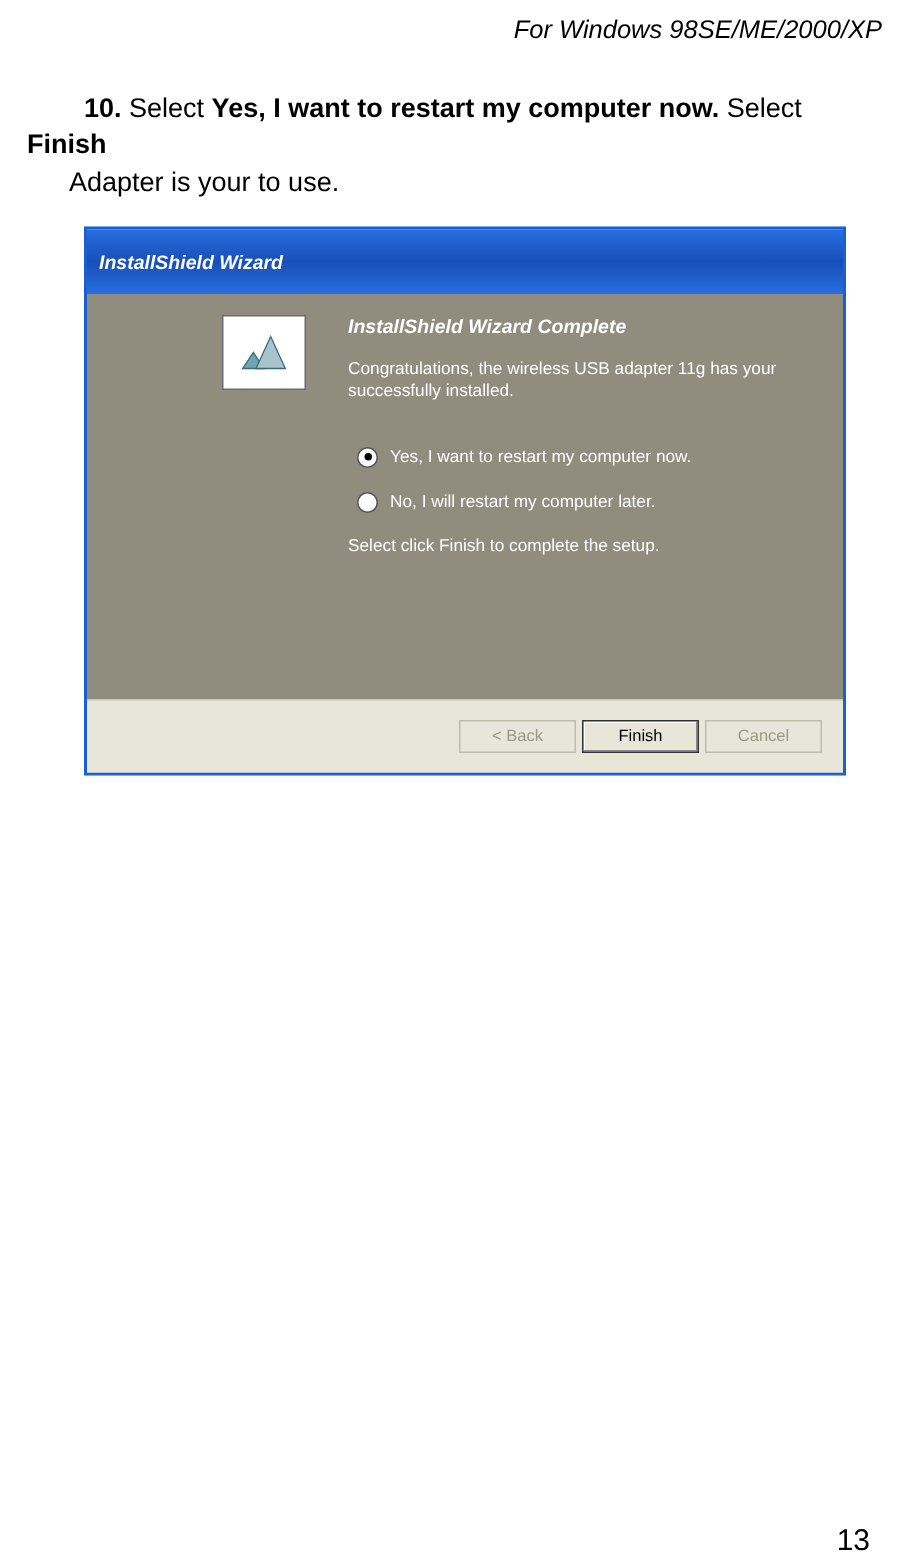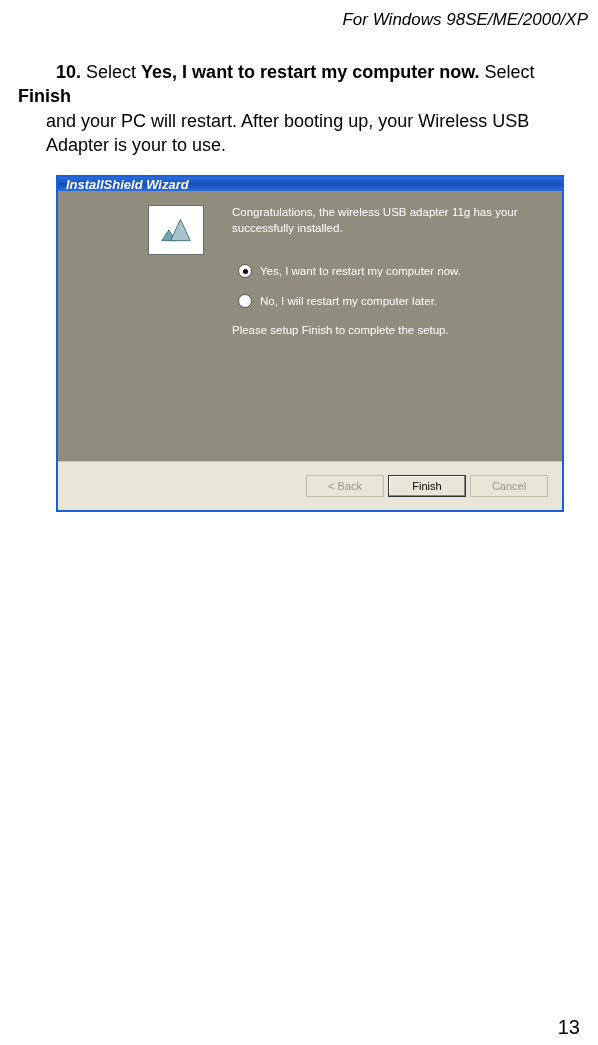--- a/index.html
+++ b/index.html
@@ -45,21 +45,21 @@
   }
   
   .dialog {
     width: 504px;
     margin-left: 38px;
     border: 2px solid #1a5fd6;
     background: #e7e6d8;
     font-family: Tahoma, Arial, sans-serif;
   }
   .titlebar {
-    height: 14px;
+    height: 43px;
     background: linear-gradient(to bottom, #2a6ee0 0%, #174fb8 50%, #2a6ee0 100%);
     color: #fff;
     font-size: 13px;
     font-weight: bold;
     display: flex;
     align-items: center;
     padding-left: 8px;
     font-style: italic;
   }
   .content-row {
@@ -179,50 +179,50 @@
 </style>
 </head>
 <body>
 
 <div class="page">
   <div class="header-right">For Windows 98SE/ME/2000/XP</div>
 
   <div class="instruction">
     <span class="step-no">10.</span>
     <span>Select </span><span class="bold">Yes, I want to restart my computer now.</span><span> Select </span><span class="bold">Finish</span>
-    <span class="indent">and your PC will restart. After booting up, your Wireless USB</span>
     <span class="indent">Adapter is your to use.</span>
   </div>
 
   <div class="dialog">
     <div class="titlebar">
       <span>InstallShield Wizard</span>
     </div>
     <div class="content-row">
       <div class="left-panel">
         <div class="logo-box">
           <svg viewBox="0 0 40 36">
             <polygon points="4,30 20,30 12,18" fill="#6fa5b3" stroke="#3a6a78" stroke-width="1"></polygon>
             <polygon points="14,30 36,30 25,6" fill="#a9c3cc" stroke="#3a6a78" stroke-width="1"></polygon>
           </svg>
         </div>
       </div>
       <div class="right-panel">
+        <div class="wiz-title">InstallShield Wizard Complete</div>
         <div class="wiz-text">Congratulations, the wireless USB adapter 11g has your successfully installed.</div>
 
         <div class="radio-row">
           <span class="radio selected"></span>
           <span>Yes, I want to restart my computer now.</span>
         </div>
         <div class="radio-row">
           <span class="radio"></span>
           <span>No, I will restart my computer later.</span>
         </div>
 
-        <div class="wiz-finish-text">Please setup Finish to complete the setup.</div>
+        <div class="wiz-finish-text">Select click Finish to complete the setup.</div>
       </div>
     </div>
     <div class="button-row">
       <div class="btn">&lt; Back</div>
       <div class="btn enabled">Finish</div>
       <div class="btn">Cancel</div>
     </div>
   </div>
 
   <div class="page-number">13</div>

